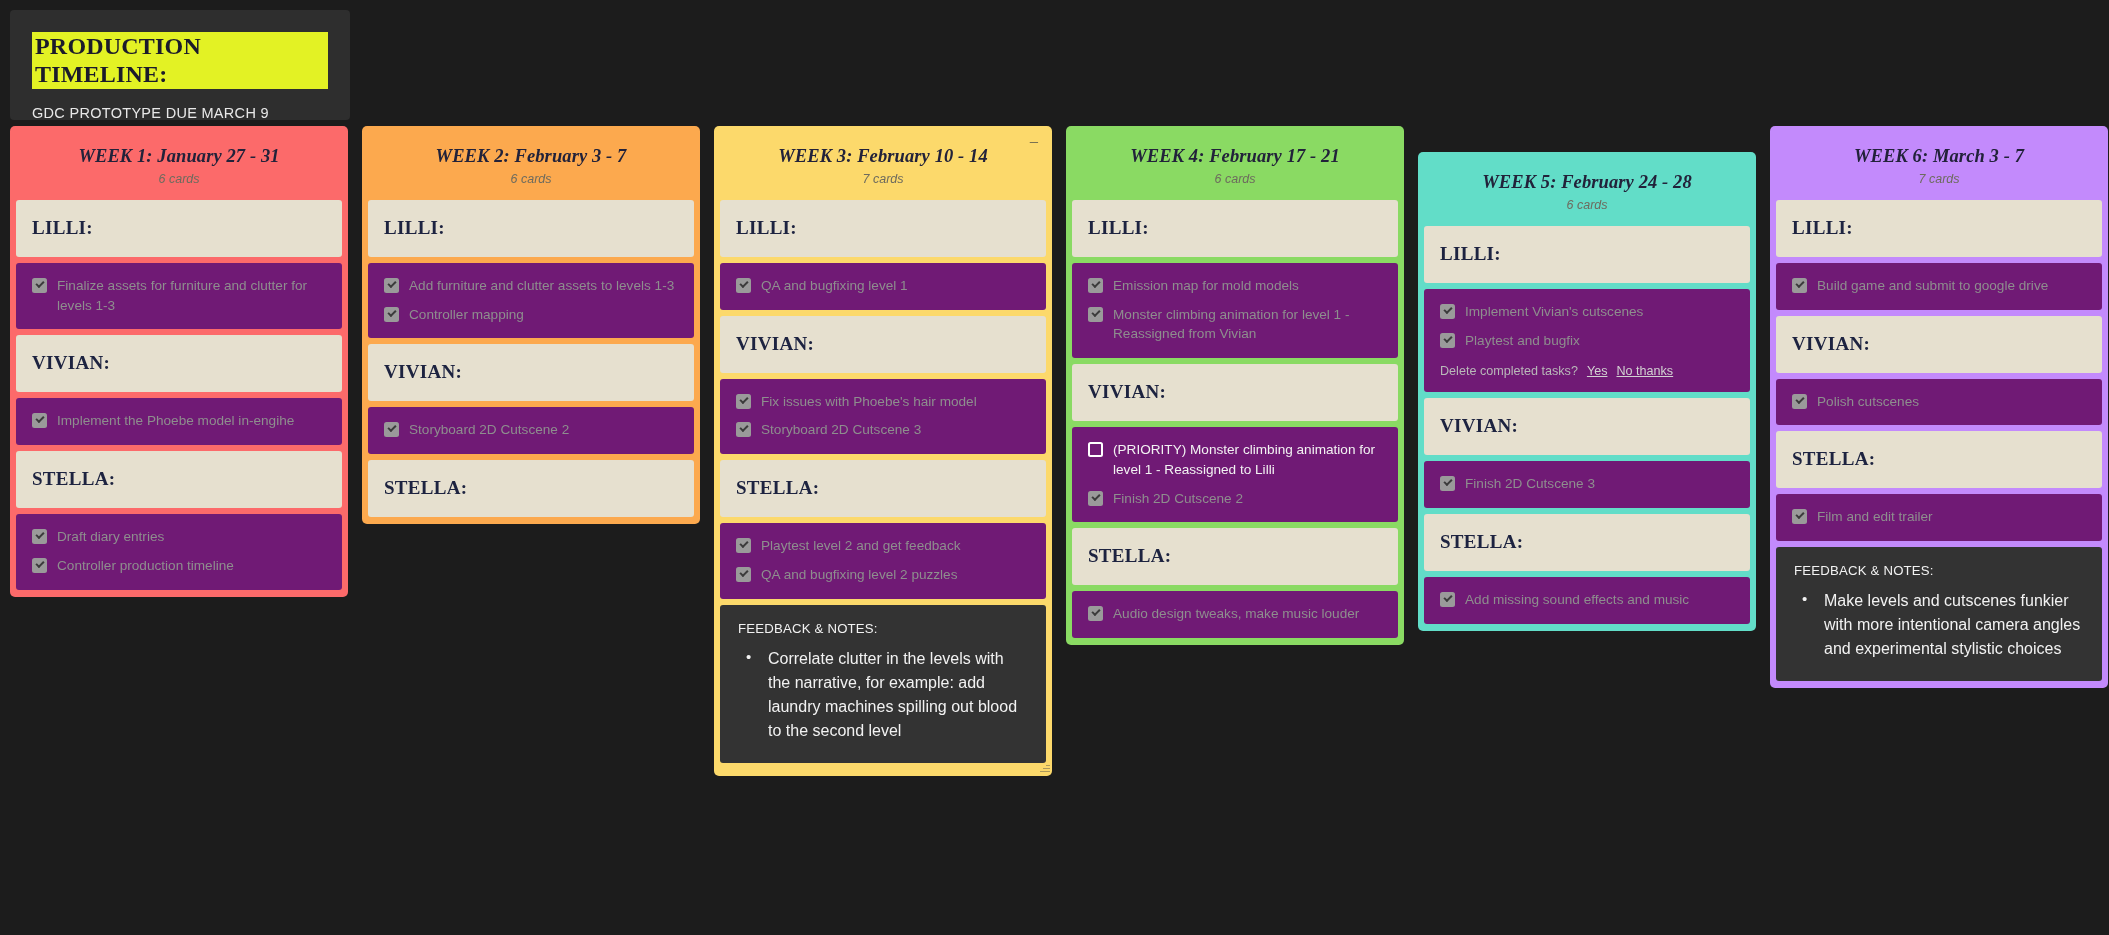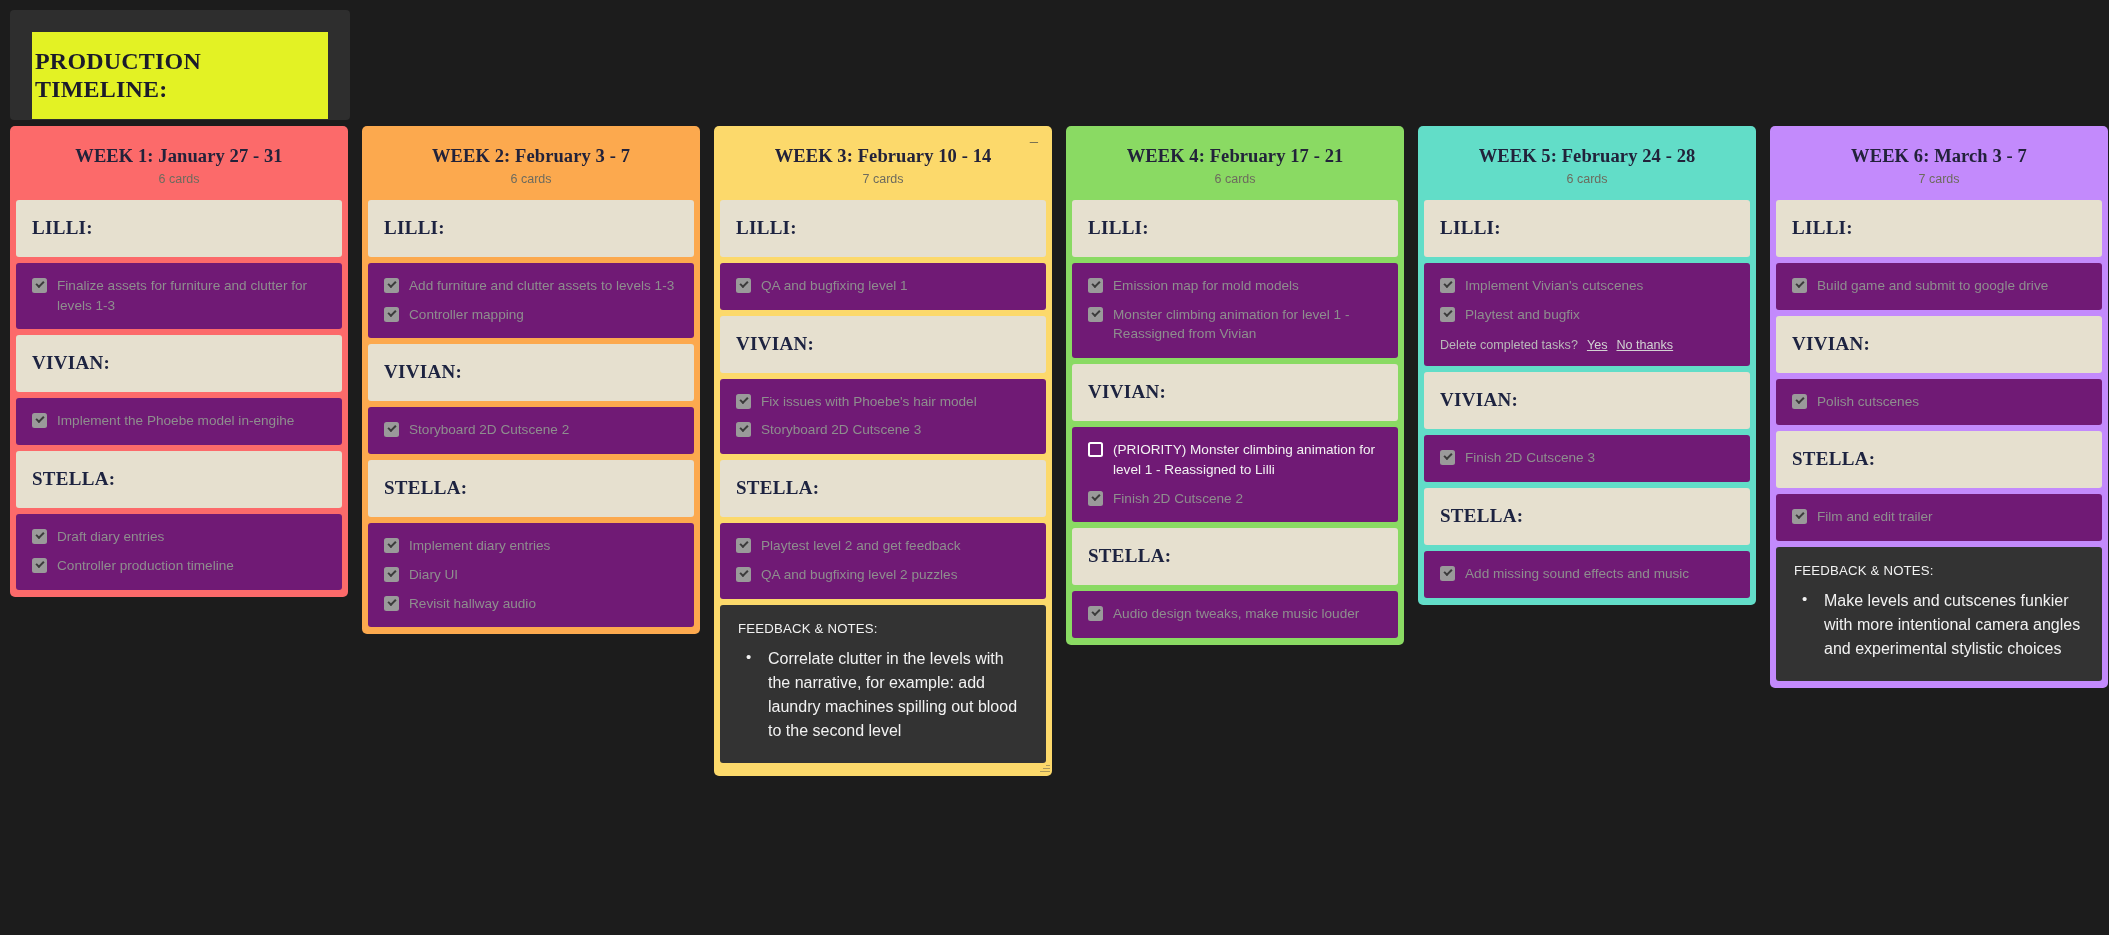--- a/index.html
+++ b/index.html
@@ -27,21 +27,21 @@
     padding: 22px 22px;
   }
   #title-card .main-title {
     display: inline-block;
     background: #e3f224;
     color: #1b1b2b;
     font-family: "Liberation Serif", serif;
     font-weight: bold;
     font-size: 24px;
     letter-spacing: .2px;
-    padding: 16px 3px;
+    padding: 1px 3px;
     line-height: 1.15;
   }
   #title-card .sub-title {
     margin-top: 16px;
     color: #e8e8e8;
     font-size: 14.5px;
     letter-spacing: .3px;
   }
 
   
@@ -57,20 +57,21 @@
   .column {
     width: 338px;
     border-radius: 5px;
     padding: 6px 6px 7px 6px;
     flex: 0 0 338px;
     position: relative;
   }
   .col-header {
     text-align: center;
     padding: 14px 6px 14px 6px;
+    font-style: italic;
   }
   .col-title {
     font-family: "Liberation Serif", serif;
     font-weight: bold;
     font-size: 18.5px;
     color: #22223a;
     letter-spacing: .1px;
   }
   .col-count {
     margin-top: 5px;
@@ -276,34 +277,20 @@
         </div>
         <div class="card tasks">
           <div class="task">
             <span class="checkbox checked"></span>
             <span class="task-label">Storyboard 2D Cutscene 2</span>
           </div>
         </div>
         <div class="card person">
           <div class="person-name">STELLA:</div>
         </div>
-        <div class="card tasks">
-          <div class="task">
-            <span class="checkbox checked"></span>
-            <span class="task-label">Implement diary entries</span>
-          </div>
-          <div class="task">
-            <span class="checkbox checked"></span>
-            <span class="task-label">Diary UI</span>
-          </div>
-          <div class="task">
-            <span class="checkbox checked"></span>
-            <span class="task-label">Revisit hallway audio</span>
-          </div>
-        </div>
       </div>
       <div class="column" style="background: rgb(252, 217, 107);">
         <div class="col-header">
           <div class="col-title">WEEK 3: February 10 - 14</div>
           <div class="col-count">7 cards</div>
         </div>
         <div class="col-collapse">–</div>
         <div class="card person">
           <div class="person-name">LILLI:</div>
         </div>
@@ -385,21 +372,21 @@
         <div class="card person">
           <div class="person-name">STELLA:</div>
         </div>
         <div class="card tasks">
           <div class="task">
             <span class="checkbox checked"></span>
             <span class="task-label">Audio design tweaks, make music louder</span>
           </div>
         </div>
       </div>
-      <div class="column" style="background: rgb(98, 221, 200);">
+      <div class="column" style="background: rgb(98, 221, 200); margin-top: 26px;">
         <div class="col-header">
           <div class="col-title">WEEK 5: February 24 - 28</div>
           <div class="col-count">6 cards</div>
         </div>
         <div class="card person">
           <div class="person-name">LILLI:</div>
         </div>
         <div class="card tasks">
           <div class="task">
             <span class="checkbox checked"></span>

